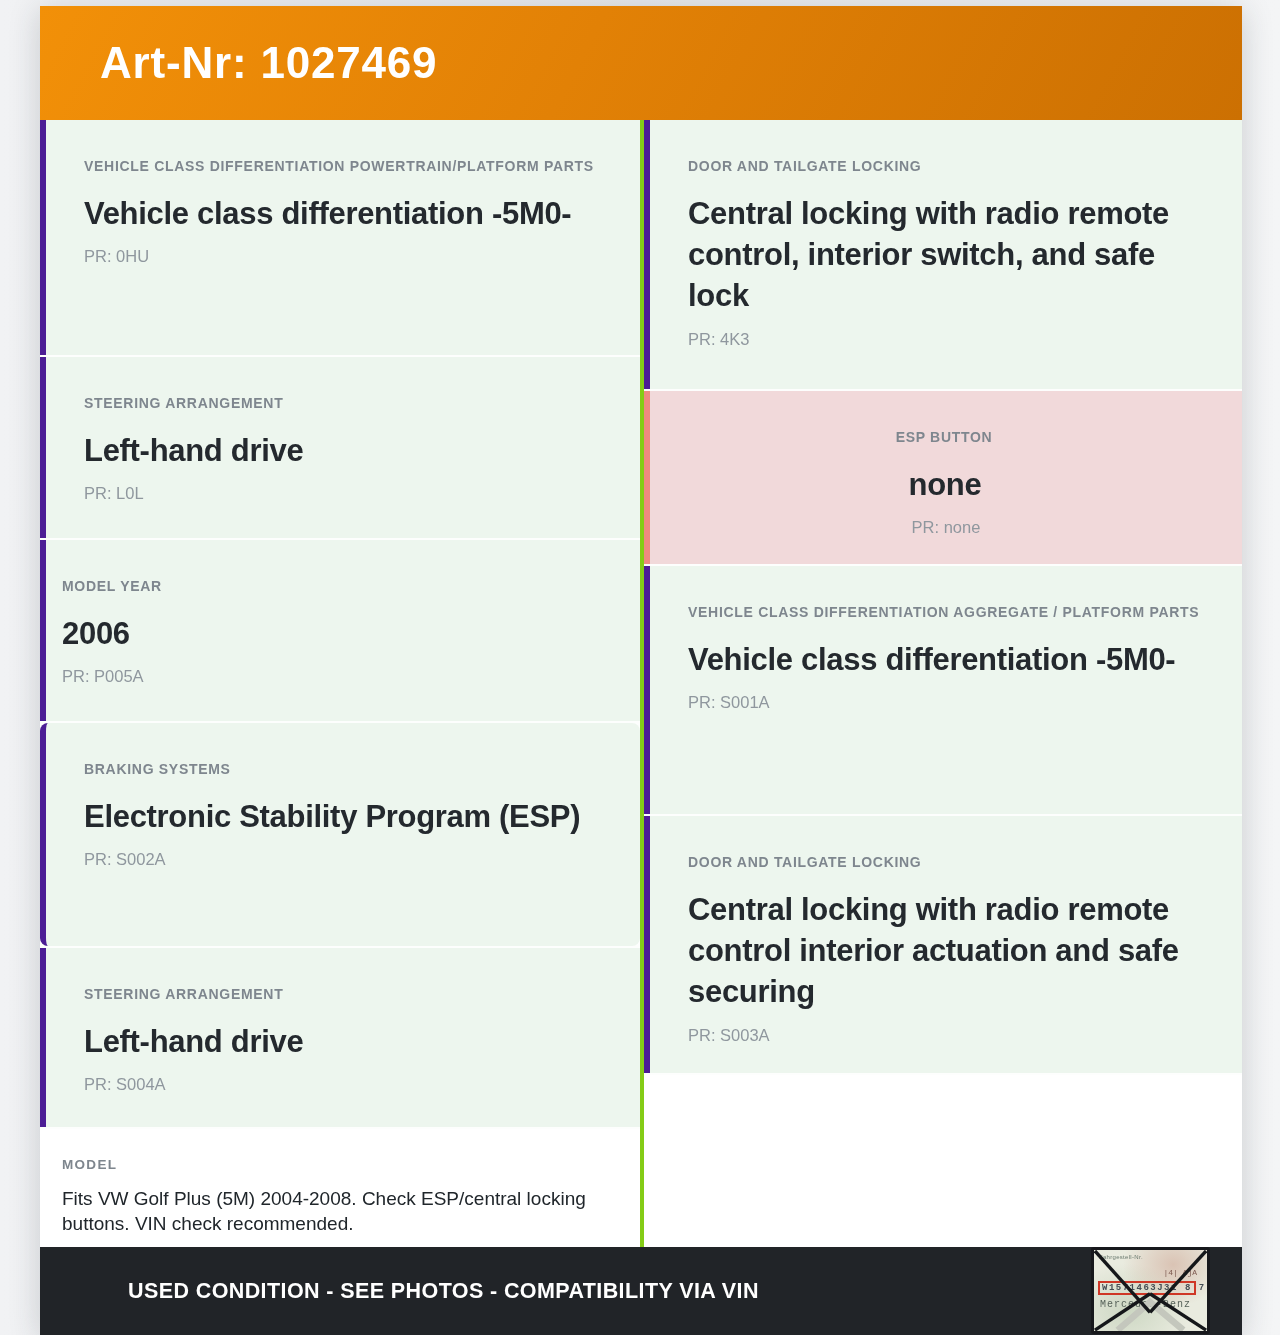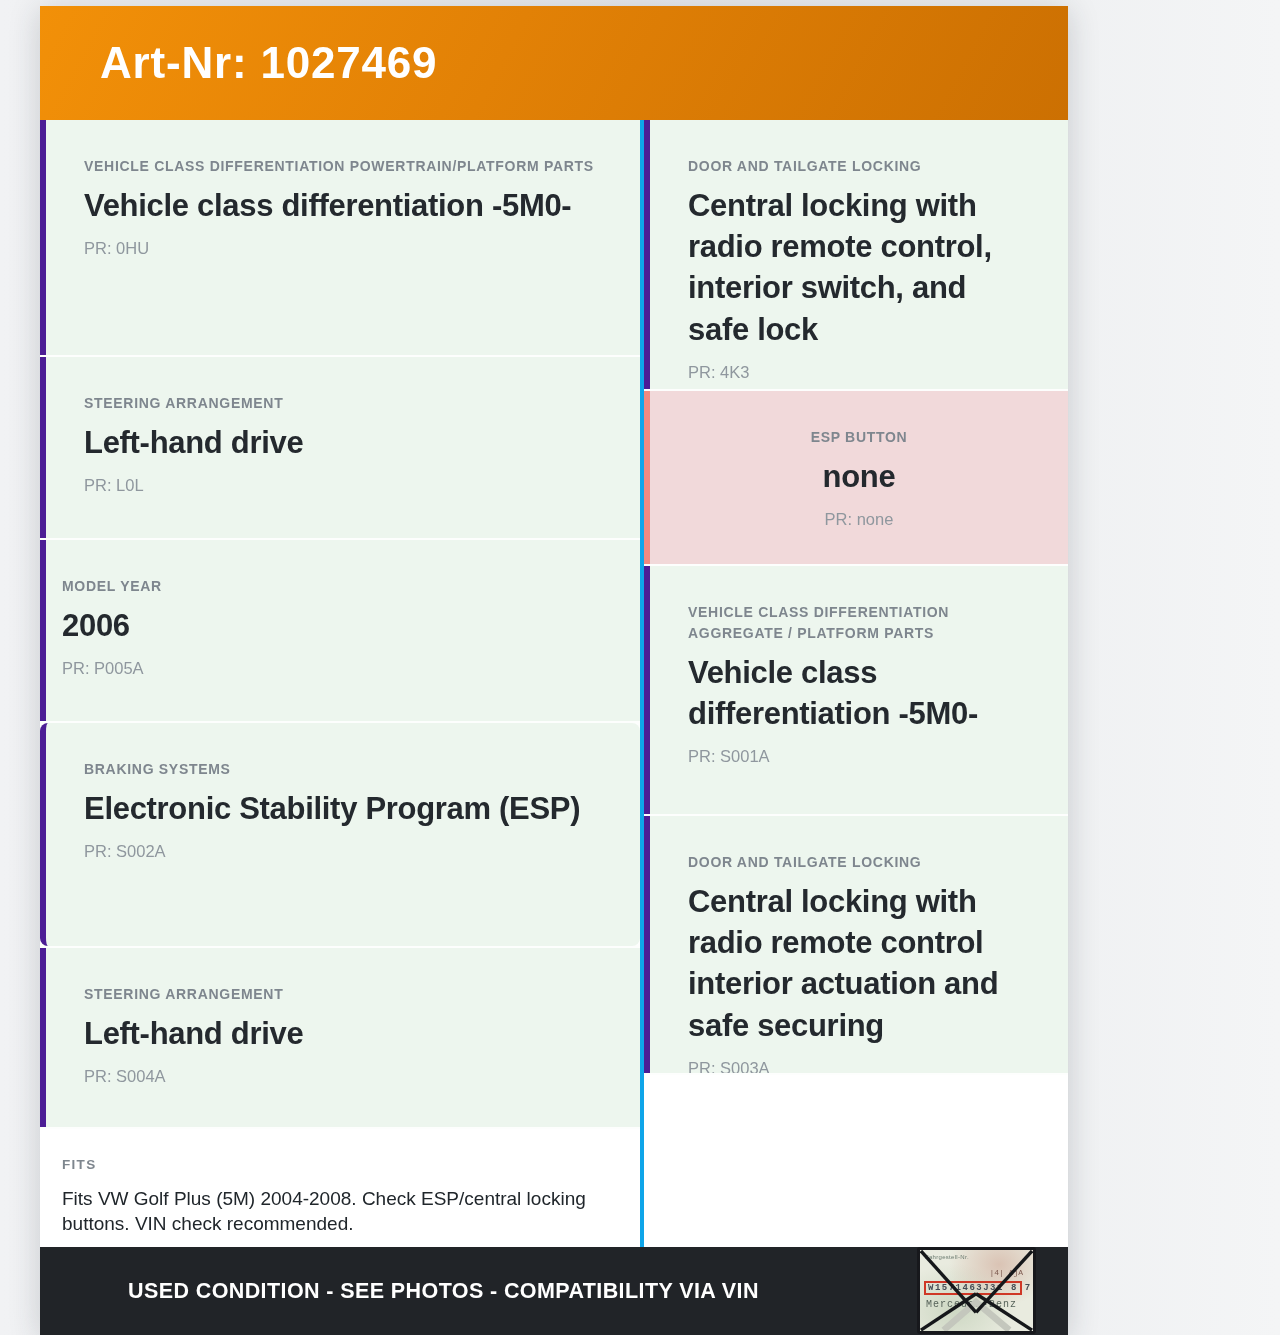--- a/index.html
+++ b/index.html
@@ -5,24 +5,24 @@
   html, body {
     margin: 0;
     padding: 0;
     width: 1280px;
     height: 1335px;
     overflow: hidden;
     background: linear-gradient(to right, #f1f2f4 0%, #e7e9ec 50%, #f4f5f6 100%);
     font-family: "Liberation Sans", "DejaVu Sans", sans-serif;
   }
   .page {
-    width: 1028px;
+    width: 1202px;
     margin: 6px 0 0 40px;
     box-shadow: 0 4px 30px rgba(35,45,55,0.20);
-    background: #0ea5e9;
+    background: #84cc16;
   }
   
   .hdr {
     height: 114px;
     background: linear-gradient(118deg, #f29008 0%, #e28106 45%, #cc7002 100%);
     display: flex;
     align-items: center;
     padding-left: 60px;
     box-sizing: border-box;
   }
@@ -65,21 +65,21 @@
     color: #7e868e;
     line-height: 1.5;
     max-width: 512px;
   }
   .title {
     font-size: 31px;
     font-weight: bold;
     letter-spacing: -0.3px;
     color: #24292e;
     line-height: 1.33;
-    margin-top: 8px;
+    margin-top: 16px;
     max-width: 514px;
   }
   .pr {
     font-size: 16.5px;
     color: #8f979e;
     margin-top: 13px;
   }
   
   .col-left  .card:nth-child(1) { height: 235px; }
   .col-left  .card:nth-child(2) { height: 181px; }
@@ -223,21 +223,21 @@
         <div class="cat">BRAKING SYSTEMS</div>
         <div class="title">Electronic Stability Program (ESP)</div>
         <div class="pr">PR: S002A</div>
       </div>
       <div class="card">
         <div class="cat">STEERING ARRANGEMENT</div>
         <div class="title">Left-hand drive</div>
         <div class="pr">PR: S004A</div>
       </div>
       <div class="fits">
-        <div class="cat">FITS</div>
+        <div class="cat">MODEL</div>
         <div class="fits-text">Fits VW Golf Plus (5M) 2004-2008. Check ESP/central locking buttons. VIN check recommended.</div>
       </div>
     </div>
 
     <div class="col col-right">
       <div class="card">
         <div class="cat">DOOR AND TAILGATE LOCKING</div>
         <div class="title">Central locking with radio remote control, interior switch, and safe lock</div>
         <div class="pr">PR: 4K3</div>
       </div>

